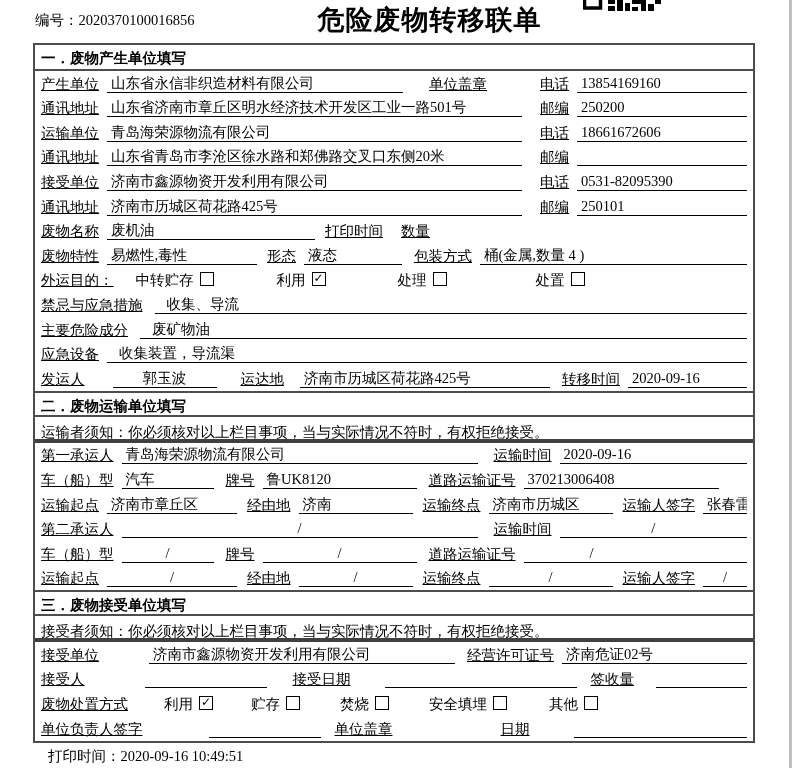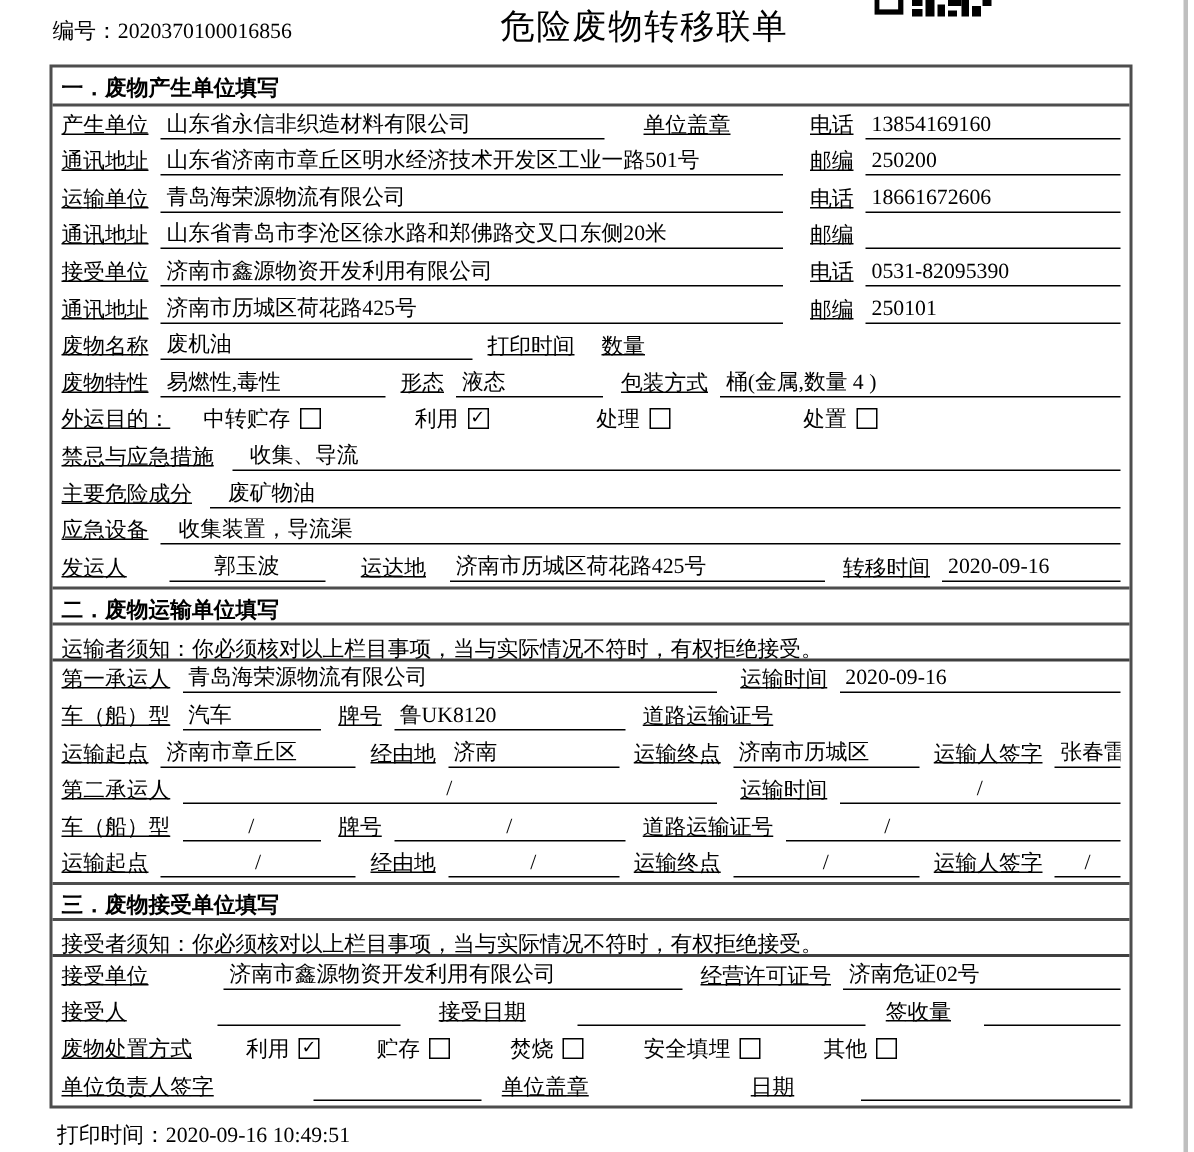--- a/index.html
+++ b/index.html
@@ -5,37 +5,37 @@
   html,body{margin:0;padding:0;}
   body{
     width:796px;height:768px;position:relative;background:#ffffff;
     font-family:"Liberation Serif","DejaVu Serif",serif;color:#000;
     overflow:hidden;font-size:14.5px;
   }
   .scrollbar{position:absolute;left:789px;top:0;width:3px;height:768px;background:#bfbfbf;}
   .hdr{position:absolute;left:0;top:0;width:789px;height:42px;}
   .serial{position:absolute;left:35px;top:11px;white-space:nowrap;}
   .doc-title{position:absolute;left:70px;right:0;top:2px;text-align:center;
-    font-size:23px;font-weight:normal;letter-spacing:1px;}
+    font-size:27px;font-weight:bold;letter-spacing:1px;}
   .qr{position:absolute;left:583px;top:0;}
   .form{position:absolute;left:33px;top:43px;width:722px;border:2px solid #4d4d4d;background:#fff;box-sizing:border-box;}
   .sec-hdr{height:26px;box-sizing:border-box;padding:4px 6px 0 6px;font-weight:bold;
     border-bottom:2px solid #4d4d4d;white-space:nowrap;}
   .sec-hdr.bt{border-top:2px solid #4d4d4d;}
-  .note{height:15px;box-sizing:border-box;padding:6px 6px 16px 6px;border-bottom:2px solid #404040;white-space:nowrap;}
+  .note{height:15px;box-sizing:border-box;padding:6px 6px 16px 6px;border-bottom:4px solid #404040;white-space:nowrap;}
   .row{display:flex;align-items:flex-end;height:24.6px;box-sizing:border-box;
     padding:0 6px 3px 6px;white-space:nowrap;overflow:hidden;line-height:18px;}
   .lbl{flex:0 0 auto;margin-right:8px;text-decoration:underline;}
   .u{flex:0 0 auto;border-bottom:1px solid #000;padding:0 4px;height:18px;overflow:hidden;}
   .u.fx{flex:1 1 auto;}
   .ctr{text-align:center;}
   .opt{display:flex;align-items:center;flex:0 0 auto;}
   .cb{display:inline-block;width:12px;height:12px;border:1px solid #000;margin-left:6px;margin-bottom:2px;
     font-family:"DejaVu Sans",sans-serif;font-size:12px;line-height:11px;text-align:center;overflow:visible;}
-  .footer{position:absolute;left:38px;top:747px;white-space:nowrap;}
+  .footer{position:absolute;left:48px;top:747px;white-space:nowrap;}
 </style>
 </head>
 <body>
 
 <div class="hdr">
   <div class="serial"><span>编号：</span><span>2020370100016856</span></div>
   <div class="doc-title">危险废物转移联单</div>
   <svg class="qr" width="80" height="12" viewBox="0 0 80 12">
     <rect x="1.5" y="-8" width="16" height="16" fill="none" stroke="#000" stroke-width="3.5"></rect>
     <rect x="25" y="0" width="7" height="4" fill="#000"></rect>
@@ -167,20 +167,21 @@
     <span class="lbl" style="margin-left:16px">运输时间</span>
     <span class="u fx">2020-09-16</span>
   </div>
 
   <div class="row">
     <span class="lbl">车（船）型</span>
     <span class="u" style="width:84px">汽车</span>
     <span class="lbl" style="margin-left:12px">牌号</span>
     <span class="u" style="width:146px">鲁UK8120</span>
     <span class="lbl" style="margin-left:12px">道路运输证号</span>
+    <span class="u fx" style="margin-right:28px">370213006408</span>
   </div>
 
   <div class="row">
     <span class="lbl">运输起点</span>
     <span class="u" style="width:122px">济南市章丘区</span>
     <span class="lbl" style="margin-left:10px">经由地</span>
     <span class="u" style="width:106px">济南</span>
     <span class="lbl" style="margin-left:10px">运输终点</span>
     <span class="u" style="width:116px">济南市历城区</span>
     <span class="lbl" style="margin-left:10px">运输人签字</span>

